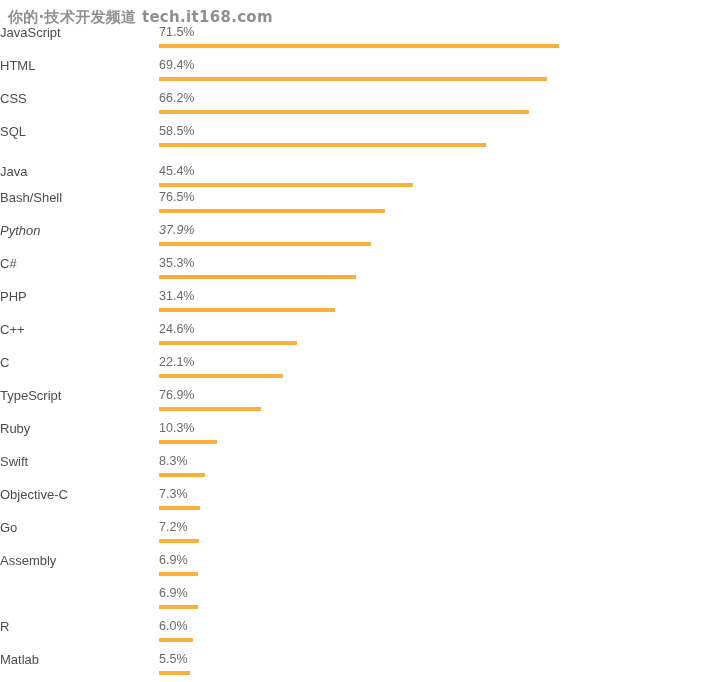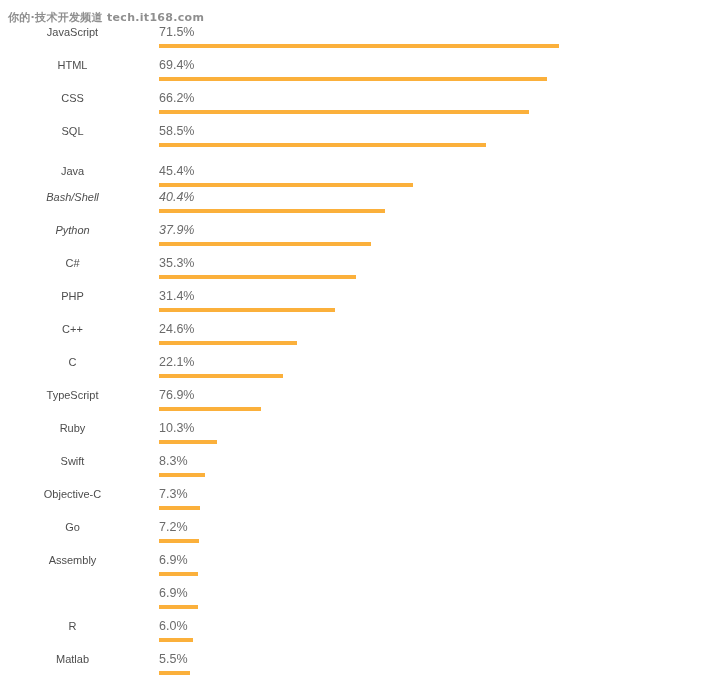--- a/index.html
+++ b/index.html
@@ -13,21 +13,21 @@
     position: relative;
     overflow: hidden;
     font-family: "Liberation Sans", sans-serif;
     background: #ffffff;
   }
 
   #watermark {
     position: absolute;
     left: 8px;
     top: 11px;
-    font-size: 11px;
+    font-size: 15px;
     line-height: 13px;
     color: #7c7c7c;
     font-weight: bold;
     letter-spacing: 0.3px;
     white-space: nowrap;
     opacity: 0.85;
     z-index: 5;
     font-family: "DejaVu Sans", sans-serif;
     text-shadow: 0 0 1px rgba(255,255,255,0.9);
   }
@@ -45,22 +45,22 @@
     left: 0;
     width: 709px;
     height: 33px;
   }
 
   .row-label {
     position: absolute;
     left: 0;
     top: 0;
     width: 145px;
-    text-align: center;
-    font-size: 11px;
+    text-align: left;
+    font-size: 13px;
     line-height: 15px;
     color: #4d4d4d;
     white-space: nowrap;
   }
 
   .row-value {
     position: absolute;
     left: 159px;
     top: 0;
     font-size: 12.5px;
@@ -101,23 +101,23 @@
     <div class="row" style="top: 124px;">
       <div class="row-label">SQL</div>
       <div class="row-value">58.5%</div>
       <div class="row-bar" style="width: 327.273px; background: rgb(251, 176, 59);"></div>
     </div>
     <div class="row" style="top: 164px;">
       <div class="row-label">Java</div>
       <div class="row-value">45.4%</div>
       <div class="row-bar" style="width: 253.986px; background: rgb(251, 176, 59);"></div>
     </div>
-    <div class="row" style="top: 190px; font-style: italic;">
+    <div class="row" style="top: 190px;">
       <div class="row-label">Bash/Shell</div>
-      <div class="row-value">40.4%</div>
+      <div class="row-value">76.5%</div>
       <div class="row-bar" style="width: 226.014px; background: rgb(251, 176, 59);"></div>
     </div>
     <div class="row" style="top: 223px; font-style: italic;">
       <div class="row-label">Python</div>
       <div class="row-value">37.9%</div>
       <div class="row-bar" style="width: 212.028px; background: rgb(251, 176, 59);"></div>
     </div>
     <div class="row" style="top: 256px;">
       <div class="row-label">C#</div>
       <div class="row-value">35.3%</div>

